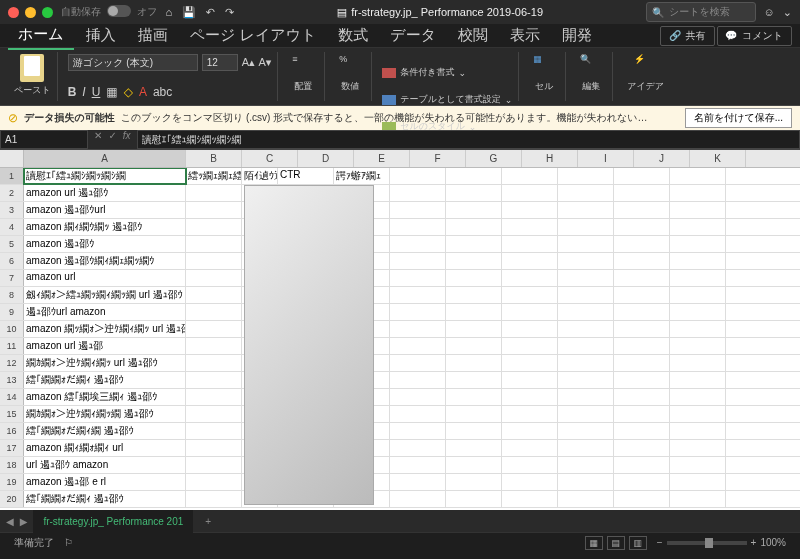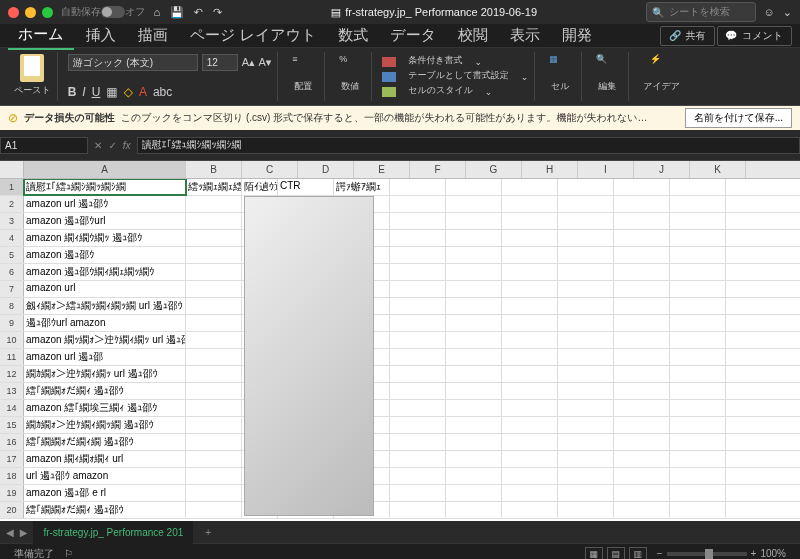--- a/index.html
+++ b/index.html
@@ -5,21 +5,21 @@
 * { margin: 0; padding: 0; box-sizing: border-box; font-family: "Hiragino Sans", "Meiryo", sans-serif; }
 body { background: #1e1e1e; color: #ddd; width: 800px; height: 559px; overflow: hidden; font-size: 11px; }
 
 
 .titlebar { height: 24px; background: #2a2a2a; display: flex; align-items: center; padding: 0 8px; gap: 8px; }
 .traffic { display: flex; gap: 6px; }
 .traffic span { width: 11px; height: 11px; border-radius: 50%; display: block; }
 .tl-close { background: #ff5f57; }
 .tl-min { background: #ffbd2e; }
 .tl-max { background: #28c840; }
-.autosave { color: #888; font-size: 10px; display: flex; align-items: center; gap: 0; }
+.autosave { color: #888; font-size: 10px; display: flex; align-items: flex-start; gap: 6px; }
 .autosave .pill { width: 24px; height: 12px; background: #555; border-radius: 6px; position: relative; }
 .autosave .pill::after { content: ""; width: 10px; height: 10px; background: #aaa; border-radius: 50%; position: absolute; left: 1px; top: 1px; }
 .qat { display: flex; gap: 10px; color: #ccc; }
 .doc-title { flex: 1; text-align: center; color: #eee; font-size: 11px; display: flex; align-items: center; justify-content: center; gap: 4px; }
 .search-box { background: #3a3a3a; border: 1px solid #555; border-radius: 3px; padding: 2px 6px; font-size: 10px; color: #888; width: 110px; display: flex; align-items: center; gap: 4px; }
 .user-icon { color: #ccc; }
 
 
 .ribbon-tabs { height: 24px; background: #1e1e1e; display: flex; align-items: center; padding: 0 8px; gap: 2px; border-bottom: 1px solid #333; }
 .ribbon-tabs .tab { padding: 4px 10px; color: #ccc; font-size: 15px; cursor: pointer; }
@@ -35,32 +35,32 @@
 .paste-icon { width: 24px; height: 28px; background: #e8d48b; border-radius: 2px; position: relative; }
 .paste-icon::before { content: ""; position: absolute; top: 2px; left: 4px; width: 16px; height: 20px; background: #fff; border-radius: 1px; }
 .font-row { display: flex; gap: 4px; align-items: center; }
 .font-select { background: #3a3a3a; border: 1px solid #555; color: #ddd; padding: 2px 4px; font-size: 10px; width: 130px; }
 .size-select { background: #3a3a3a; border: 1px solid #555; color: #ddd; padding: 2px 4px; font-size: 10px; width: 36px; }
 .btn-row { display: flex; gap: 6px; color: #ccc; font-size: 12px; }
 .btn-row span { cursor: pointer; }
 .big-btn { display: flex; flex-direction: column; align-items: center; justify-content: center; color: #ccc; font-size: 9px; gap: 4px; padding: 0 4px; }
 .big-btn svg, .big-btn .icon { width: 22px; height: 22px; }
 .cond-rows { display: flex; flex-direction: column; gap: 2px; font-size: 9px; color: #ccc; }
-.cond-rows div { display: flex; align-items: flex-end; gap: 12px; }
+.cond-rows div { display: flex; align-items: center; gap: 4px; margin-top: 12px; }
 .cond-icon { width: 14px; height: 10px; display:inline-block; }
 
 
 .warning { height: 24px; background: #fdf6e3; color: #333; display: flex; align-items: center; padding: 0 8px; font-size: 10px; gap: 6px; }
 .warning .warn-icon { color: #d9a400; font-size: 12px; }
 .warning .title { font-weight: bold; }
 .warning .spacer { flex: 1; }
 .warning .save-btn { background: #fff; border: 1px solid #999; padding: 2px 8px; font-size: 10px; }
 
 
-.formula-bar { height: 31px; background: #2a2a2a; display: flex; align-items: center; border-bottom: 1px solid #444; }
+.formula-bar { height: 20px; background: #2a2a2a; display: flex; border-bottom: 1px solid #444; }
 .name-box { width: 88px; background: #1e1e1e; border: 1px solid #444; color: #ddd; padding: 2px 4px; font-size: 10px; }
 .fb-btns { display: flex; gap: 6px; padding: 0 6px; color: #888; font-size: 10px; }
 .fx { font-style: italic; }
 .formula-input { flex: 1; background: #1e1e1e; border: 1px solid #444; color: #ddd; padding: 2px 4px; font-size: 10px; }
 
 
 .grid-wrap { height: 360px; background: #fff; color: #000; position: relative; overflow: hidden; }
 .col-headers { display: flex; height: 18px; background: #e8e8e8; border-bottom: 1px solid #bbb; }
 .corner { width: 24px; border-right: 1px solid #bbb; background: #e8e8e8; }
 .col-h { border-right: 1px solid #ccc; text-align: center; font-size: 10px; line-height: 18px; color: #444; }

